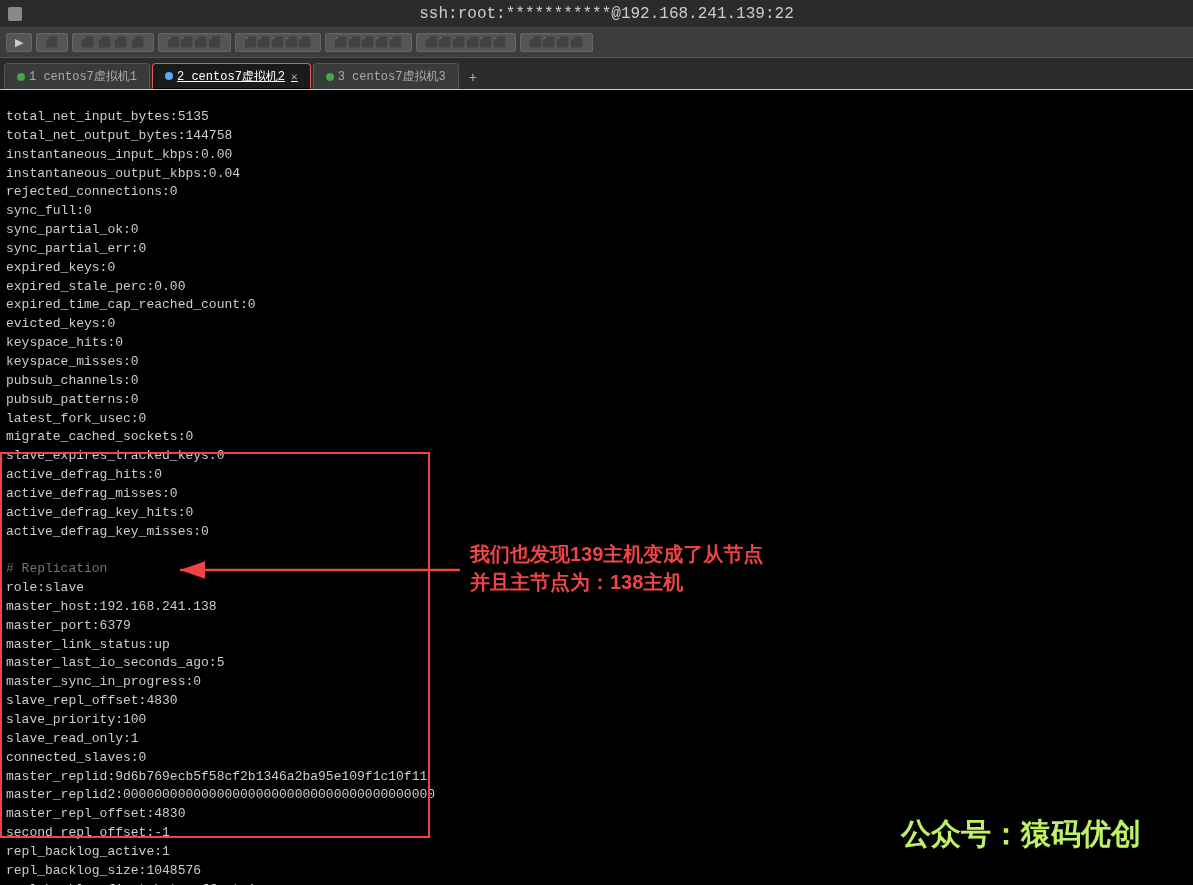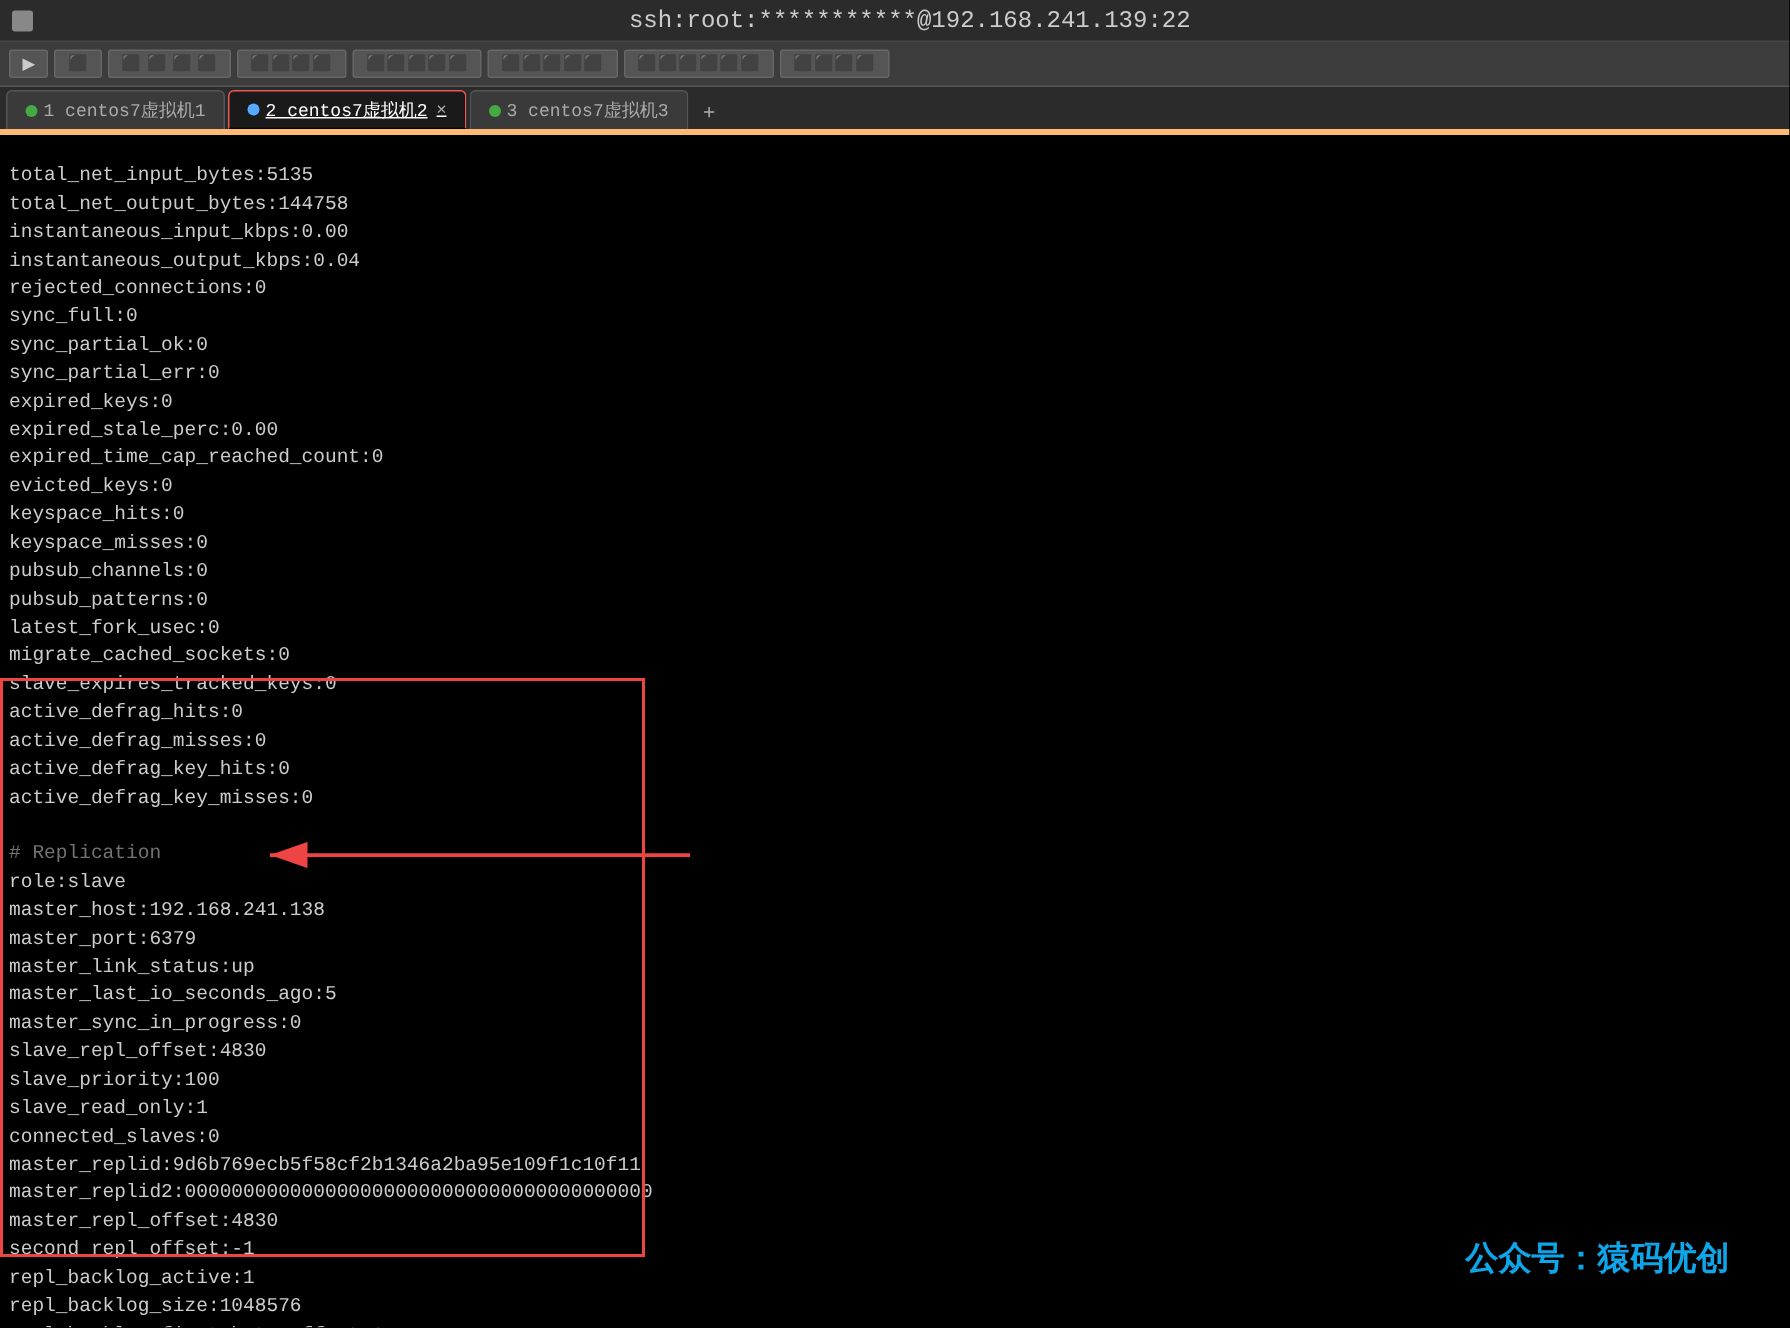--- a/index.html
+++ b/index.html
@@ -58,21 +58,21 @@
       white-space: nowrap;
     }
 
     
     .tabs-bar {
       background: #2b2b2b;
       height: 32px;
       display: flex;
       align-items: flex-end;
       padding: 0 4px;
-      border-bottom: 4px solid #fdba74;
+      border-bottom: 1px solid #fdba74;
     }
     .tab {
       display: flex;
       align-items: center;
       gap: 4px;
       padding: 4px 12px;
       font-size: 12px;
       color: #aaa;
       background: #3a3a3a;
       border: 1px solid #555;
@@ -160,23 +160,23 @@
       font-family: 'Microsoft YaHei', SimHei, sans-serif;
       font-weight: bold;
       line-height: 1.4;
       z-index: 10;
       white-space: nowrap;
     }
 
     .watermark {
       position: absolute;
       bottom: 30px;
-      right: 40px;
-      color: #0ea5e9;
-      font-size: 22px;
+      right: 52px;
+      color: #bef264;
+      font-size: 30px;
       font-family: 'Microsoft YaHei', SimHei, sans-serif;
       font-weight: bold;
       z-index: 10;
     }
   </style>
 </head>
 <body>
 
 <div class="title-bar">
   <div class="title-icon"></div>
@@ -270,15 +270,19 @@
 
   <svg class="arrow-svg" width="320" height="60" viewBox="0 0 320 60">
     <defs>
       <marker id="arrowhead" markerWidth="10" markerHeight="7" refX="10" refY="3.5" orient="auto">
         <polygon points="0 0, 10 3.5, 0 7" fill="#e44"></polygon>
       </marker>
     </defs>
     <line x1="290" y1="30" x2="10" y2="30" stroke="#e44" stroke-width="2.5" marker-end="url(#arrowhead)"></line>
   </svg>
 
+  <div class="annotation-text">
+    <span>我们也发现139主机变成了从节点</span><br>
+    <span>并且主节点为：138主机</span>
+  </div>
 
   <div class="watermark">公众号：猿码优创</div>
 </div>
 
 </body></html>

